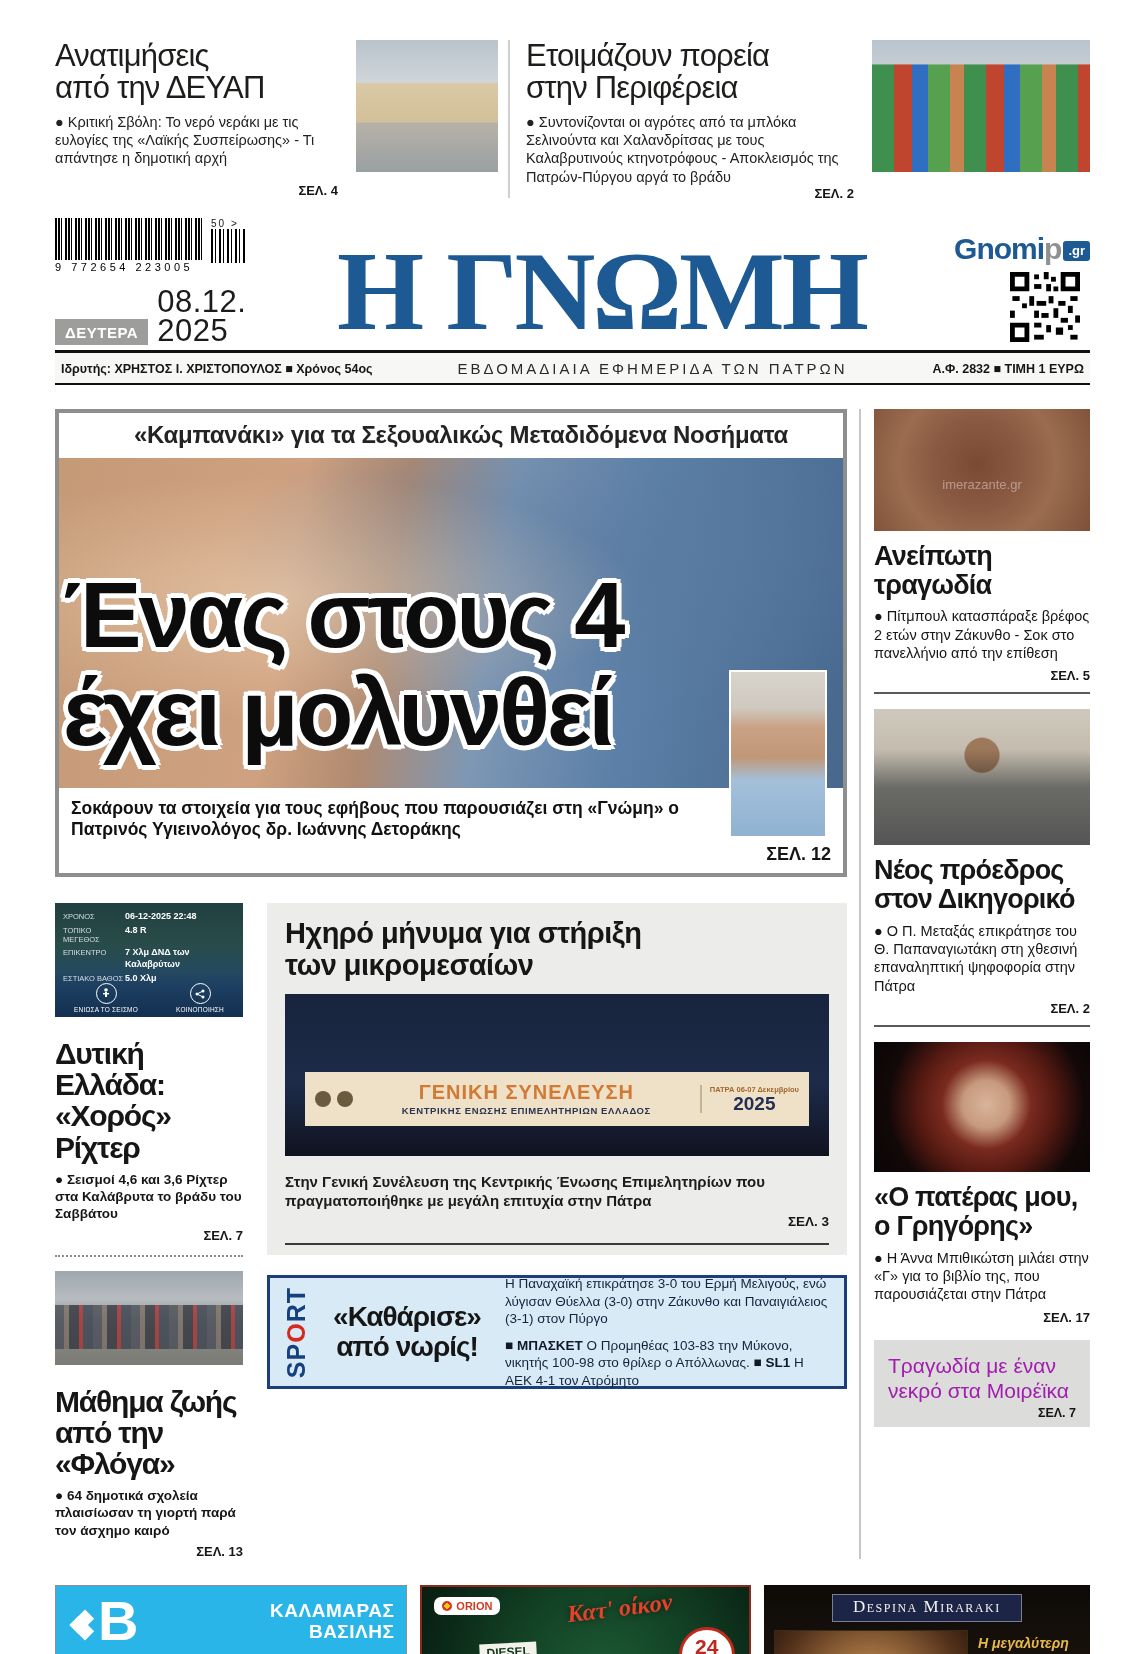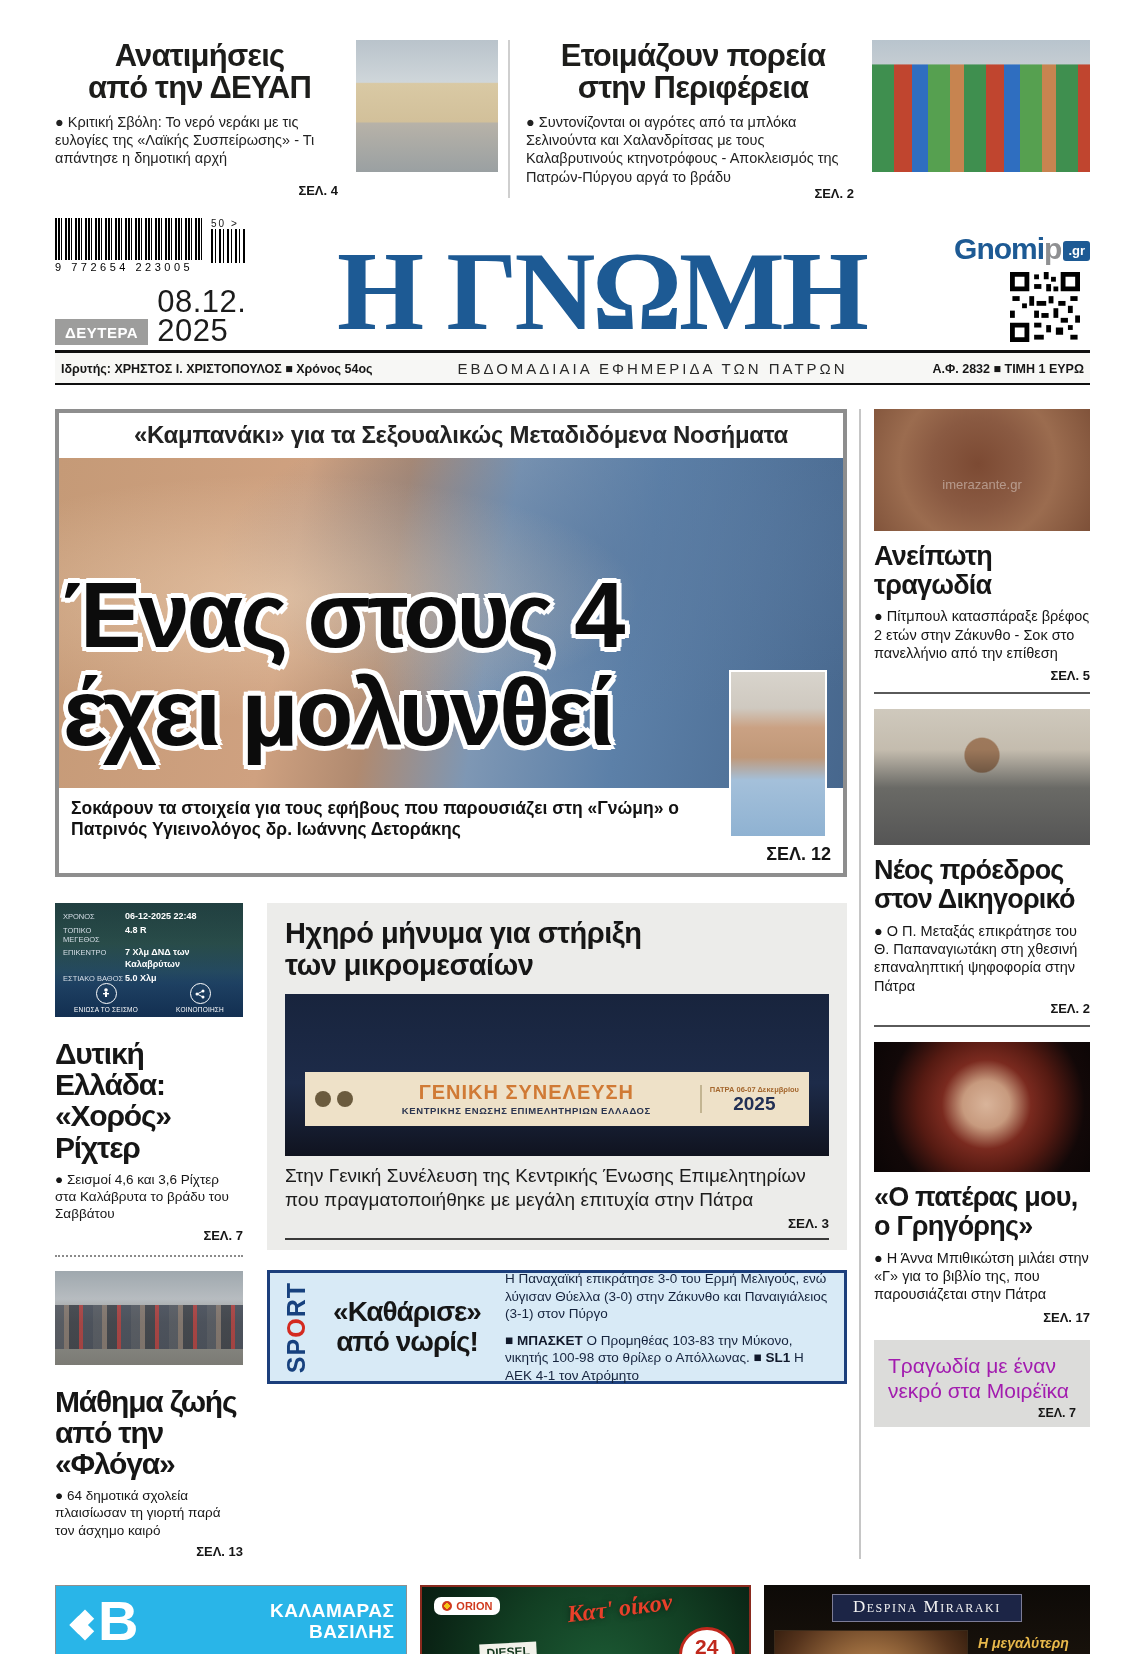--- a/index.html
+++ b/index.html
@@ -6,21 +6,21 @@
   html,body { background:#e9e9e9; }
   body { width:1142px; margin:0 auto; font-family:"Liberation Sans",sans-serif; color:#161616; }
   .page { width:1142px; height:1654px; background:#fff; padding:40px 52px 0 55px; overflow:hidden; position:relative; }
 
   
   .topstrip { display:flex; height:158px; }
   .ts-art { display:flex; gap:12px; }
   .ts-art.left { width:453px; padding-right:10px; }
   .ts-art.right { flex:1; padding-left:16px; border-left:2px solid #cfcfcf; }
   .ts-text { flex:1; display:flex; flex-direction:column; }
-  .ts-h { font-size:31px; font-weight:700; line-height:1.03; letter-spacing:-0.8px; color:#1d1d1b;text-align:center; }
+  .ts-h { font-size:31px; font-weight:400; line-height:1.03; letter-spacing:-0.8px; color:#1d1d1b; }
   .ts-lead { font-size:14.5px; line-height:1.26; margin-top:9px; font-weight:500; color:#222; }
   .ts-page { margin-top:auto; text-align:right; font-weight:700; font-size:13px; padding-right:6px; }
   .ts-img { height:132px; align-self:flex-start; }
   .img { background-size:cover; }
 
   
   .masthead { display:flex; margin-top:20px; height:124px; }
   .mh-left { width:238px; display:flex; flex-direction:column; }
   .bc-row { display:flex; align-items:flex-start; gap:8px; }
   .bc-main { width:148px; }
@@ -80,21 +80,21 @@
   .qw-rows { position:relative; z-index:2; }
   .qw-row { display:flex; margin-bottom:3px; }
   .qw-label { width:62px; font-size:7.5px; color:#d7dfe8; text-transform:uppercase; line-height:1.2; padding-top:1px; }
   .qw-value { flex:1; font-size:9px; font-weight:700; line-height:1.25; }
   .qw-btns { position:absolute; z-index:2; bottom:4px; left:0; right:0; display:flex; justify-content:space-around; }
   .qw-btn { text-align:center; }
   .qw-circle { width:21px; height:21px; border:1.5px solid #fff; border-radius:50%; margin:0 auto 2px; display:flex; align-items:center; justify-content:center; }
   .qw-btn .lbl { font-size:6.5px; letter-spacing:0.2px; }
 
   .lc-h { font-size:30px; font-weight:700; line-height:1.04; margin-top:21px; letter-spacing:-1.2px; }
-  .lc-lead { font-size:13.5px; margin-top:8px; font-weight:400; line-height:1.28; }
+  .lc-lead { font-size:13.5px; margin-top:8px; font-weight:700; line-height:1.28; }
   .lc-page { text-align:right; font-weight:700; font-size:13px; margin-top:5px; }
   .dotline { border-top:2px dotted #8a8a8a; margin:12px 0 14px; }
   .group-photo { height:94px;
     background:linear-gradient(180deg,#9fa8ae 0%,#b7bcc0 30%,#8e8f8a 55%,#7b7a74 100%); position:relative; }
   .group-photo:before { content:""; position:absolute; left:0; right:0; top:34px; height:44px;
     background:repeating-linear-gradient(90deg,#4a4f58 0 9px,#7d6f66 9px 14px,#32363e 14px 24px,#a33 24px 28px,#3c4350 28px 38px); opacity:.8; }
 
   
   .midpanel { background:#ececea; padding:15px 18px 10px; }
   .mp-h { font-size:29px; font-weight:800; line-height:1.1; letter-spacing:-0.5px; }
@@ -103,22 +103,22 @@
     background:repeating-linear-gradient(90deg,#2c3a55 0 10px,#54627e 10px 16px,#20148 16px 18px,#1f2b44 18px 30px,#68554a 30px 34px,#28344e 34px 44px); opacity:.9; }
   .conf-banner { position:absolute; left:20px; right:20px; top:78px; height:54px; background:#eee1c8; display:flex; align-items:center; padding:0 10px; gap:10px; }
   .conf-logos { display:flex; gap:6px; }
   .conf-logo { width:16px; height:16px; border-radius:50%; background:#6b5b3e; }
   .conf-mid { flex:1; text-align:center; }
   .conf-title { color:#d07a35; font-weight:800; font-size:20px; letter-spacing:1px; line-height:1; }
   .conf-sub { color:#2b3550; font-weight:700; font-size:9.5px; letter-spacing:0.6px; margin-top:3px; }
   .conf-right { border-left:2px solid #c3b592; padding-left:8px; text-align:center; }
   .conf-place { color:#a4672e; font-size:7.5px; font-weight:700; }
   .conf-year { color:#223055; font-size:19px; font-weight:800; line-height:1; }
-  .mp-caption { margin-top:8px; font-size:19px; font-weight:400; line-height:1.28; color:#1c1c1c; }
-  .mp-page { text-align:right; font-weight:700; font-size:13.5px; margin-top:4px; padding-bottom:7px; border-bottom:2px solid #3a3a3a; }
+  .mp-caption { margin-top:16px; font-size:15px; font-weight:700; line-height:1.28; color:#1c1c1c; }
+  .mp-page { text-align:right; font-weight:700; font-size:13.5px; margin-top:4px; padding-bottom:14px; border-bottom:2px solid #3a3a3a; }
 
   
   .sport { margin-top:20px; border:3.5px solid #1c3f7c; background:#d8eaf6; display:flex; align-items:center; padding:8px 14px; gap:12px; height:114px; }
   .sport-label { writing-mode:vertical-rl; transform:rotate(180deg); font-weight:800; font-size:25px; color:#17417e; letter-spacing:1px; line-height:1; }
   .sport-label .o { color:#d42a20; }
   .sport-h { width:172px; text-align:center; font-size:28px; font-weight:800; line-height:1.07; letter-spacing:-1px; }
   .sport-text { flex:1; font-size:13.5px; font-weight:500; line-height:1.3; color:#15233d; }
   .sport-text .p2 { margin-top:9px; }
   .sport-text .tag { font-weight:800; color:#10182a; }
 

